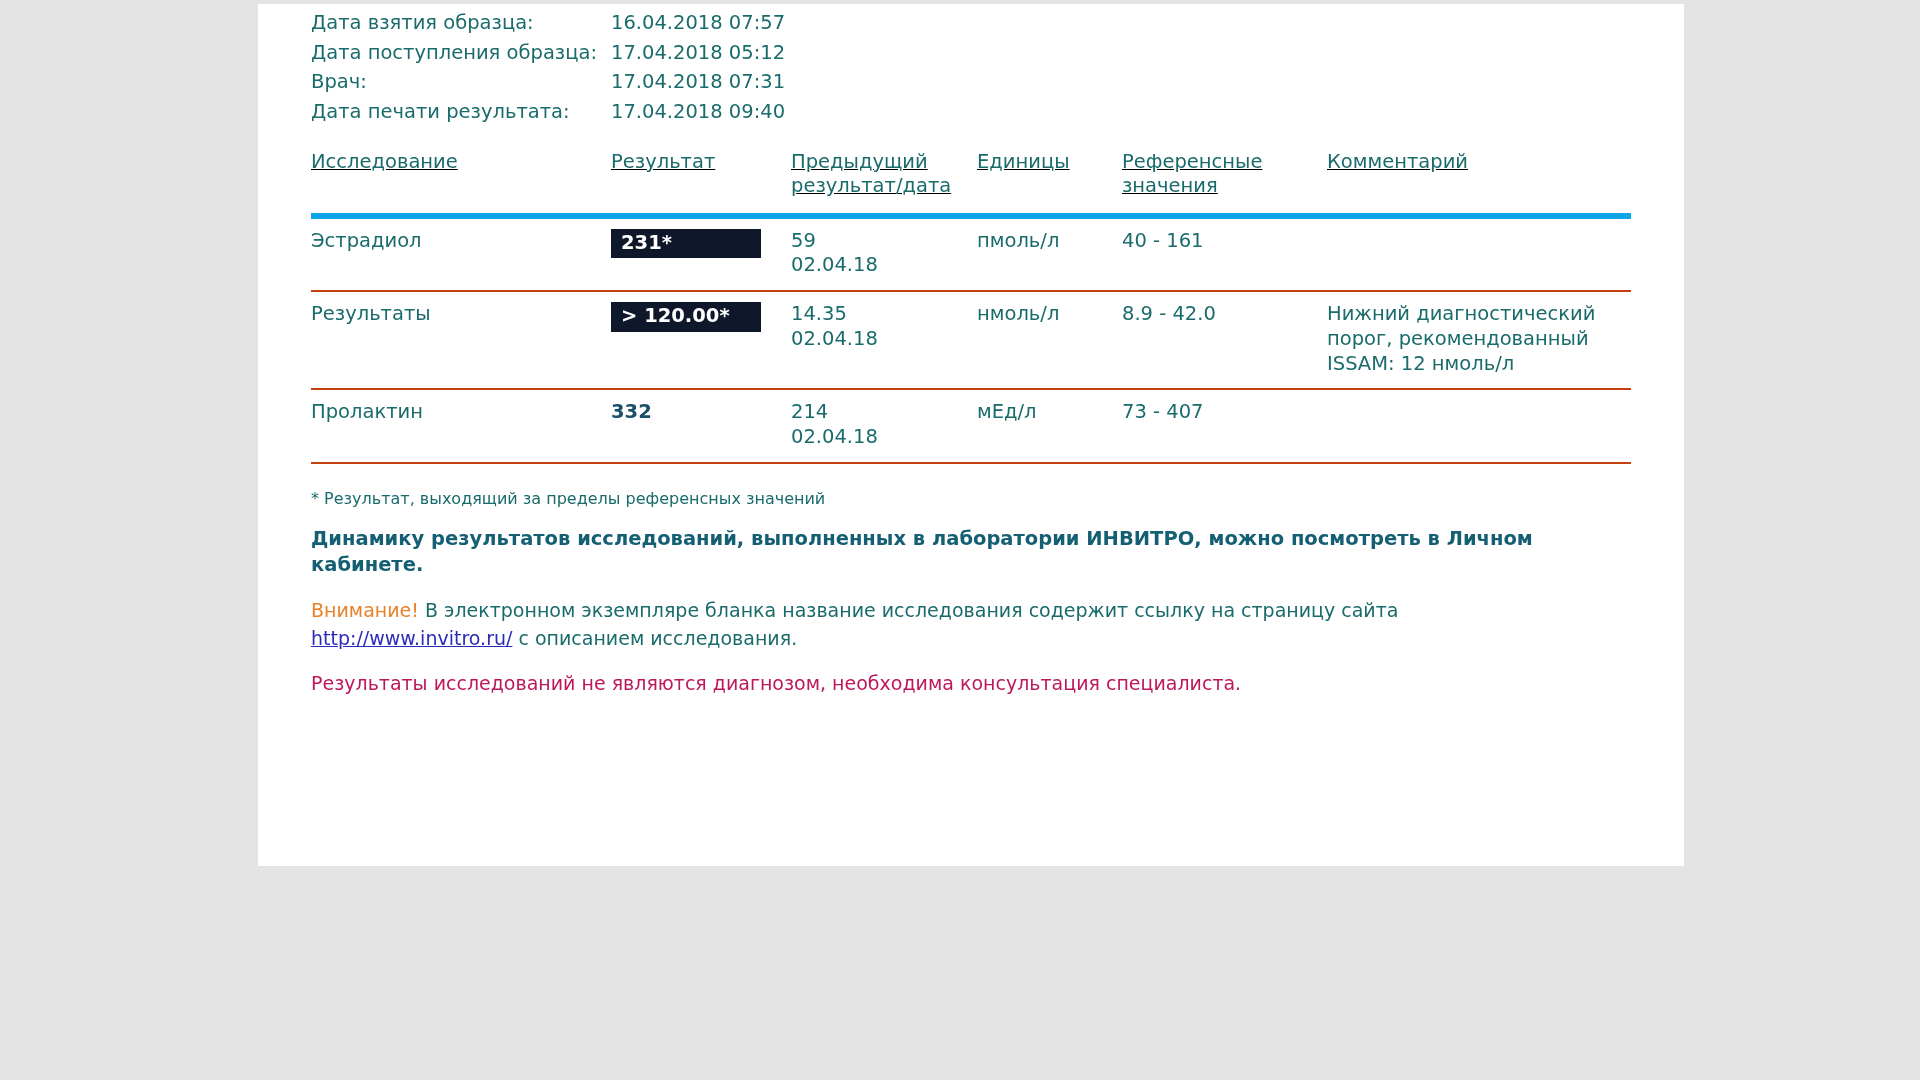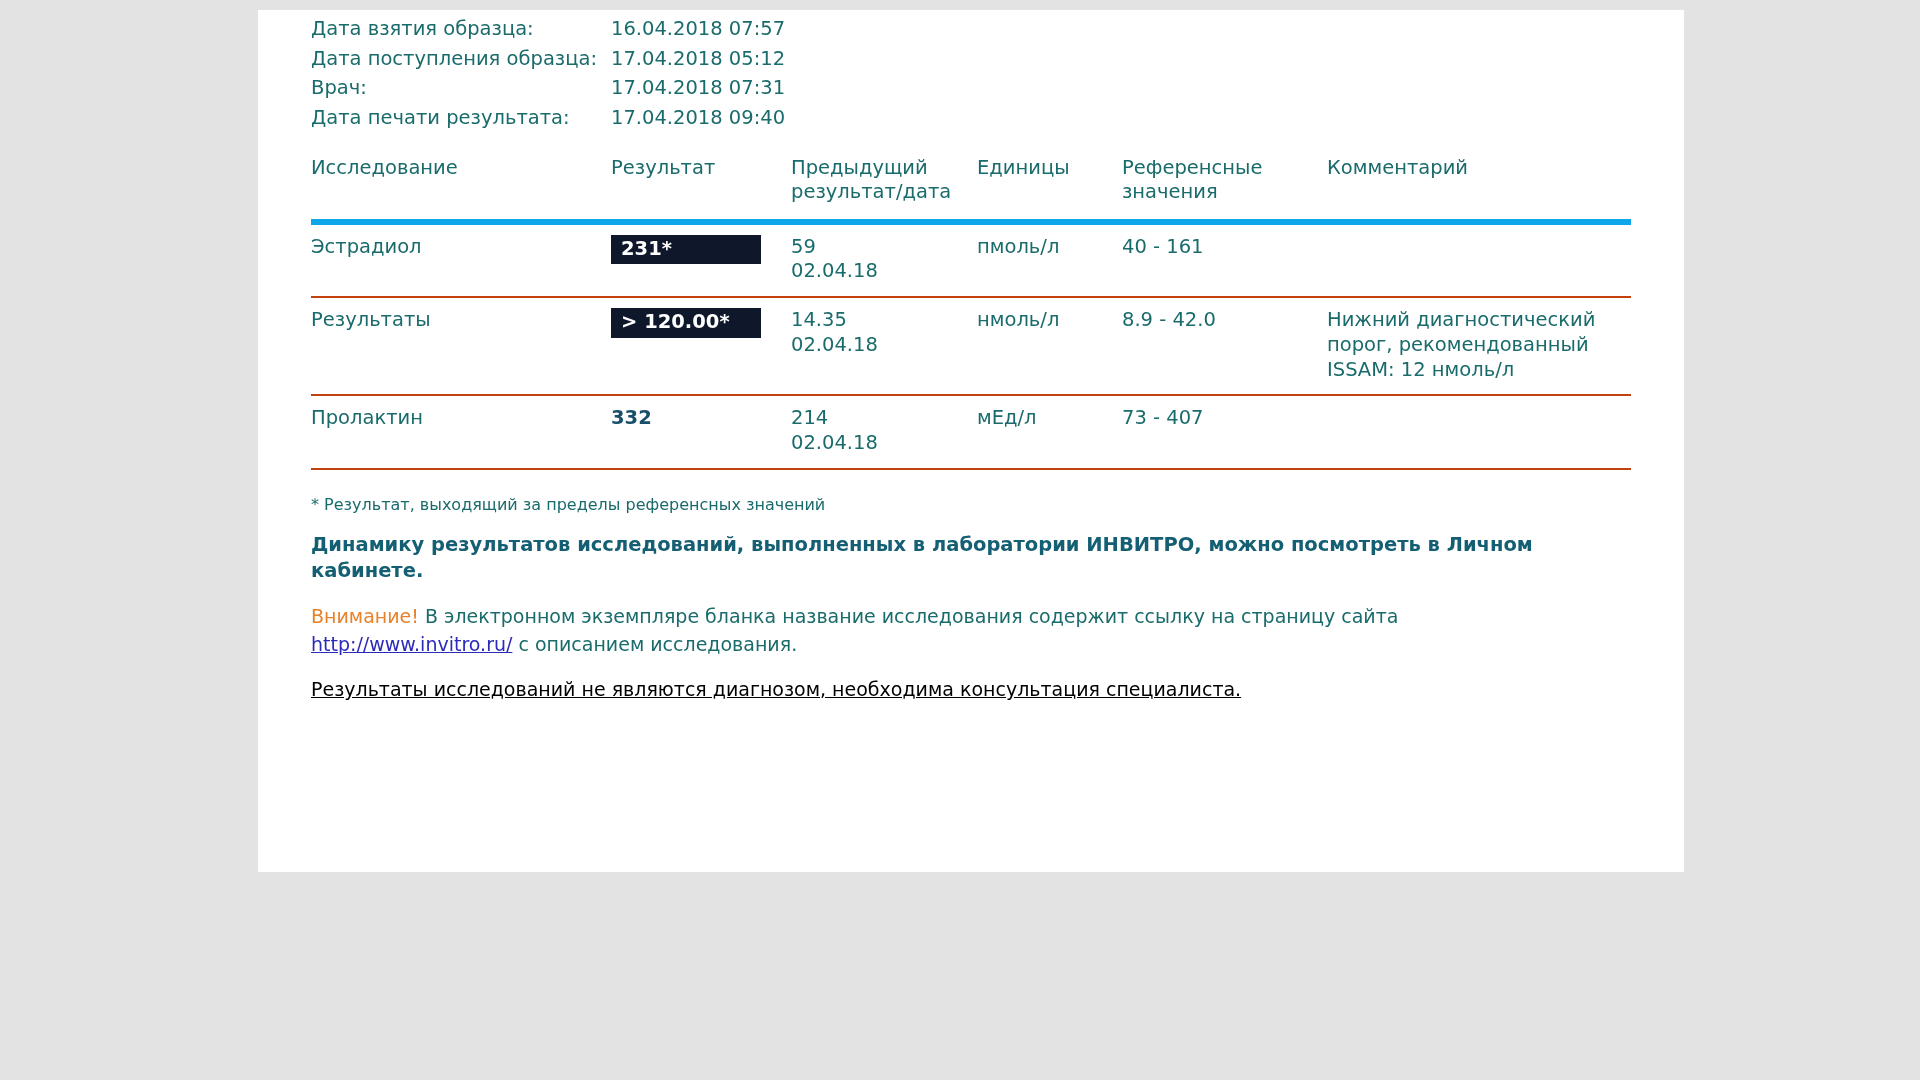--- a/index.html
+++ b/index.html
@@ -6,21 +6,21 @@
     margin: 0;
     padding: 0;
     width: 1920px;
     height: 1080px;
     background: #e3e3e3;
     font-family: "DejaVu Sans", "Liberation Sans", sans-serif;
   }
   .page {
     position: absolute;
     left: 258px;
-    top: 10px;
+    top: 4px;
     width: 1426px;
     height: 862px;
     background: #ffffff;
   }
   .content {
     position: absolute;
     left: 53px;
     top: 0;
     width: 1320px;
   }
@@ -63,20 +63,21 @@
     text-align: left;
     vertical-align: top;
     font-weight: normal;
     font-size: 19.5px;
     color: #1a6b6b;
     padding: 0 6px 14px 0;
     line-height: 1.25;
   }
   .results thead tr {
     border-bottom: 6px solid #0ea5e9;
+    text-decoration: underline;
   }
   .results tbody tr {
     border-bottom: 2px solid #c2410c;
   }
   .results td {
     vertical-align: top;
     font-size: 19.5px;
     color: #1a6b6b;
     padding: 10px 6px 12px 0;
     line-height: 1.27;
@@ -128,23 +129,22 @@
   .attention-word {
     color: #e8822a;
   }
   .link {
     color: #2b2bbb;
     text-decoration: underline;
   }
   .disclaimer {
     margin-top: 18px;
     font-size: 19px;
-    color: #000000;
+    color: #be185d;
     line-height: 1.4;
-    text-decoration: underline;
   }
 </style>
 </head>
 <body>
 
 <div class="page">
   <div class="content">
 
     <table class="meta">
       <tbody>

